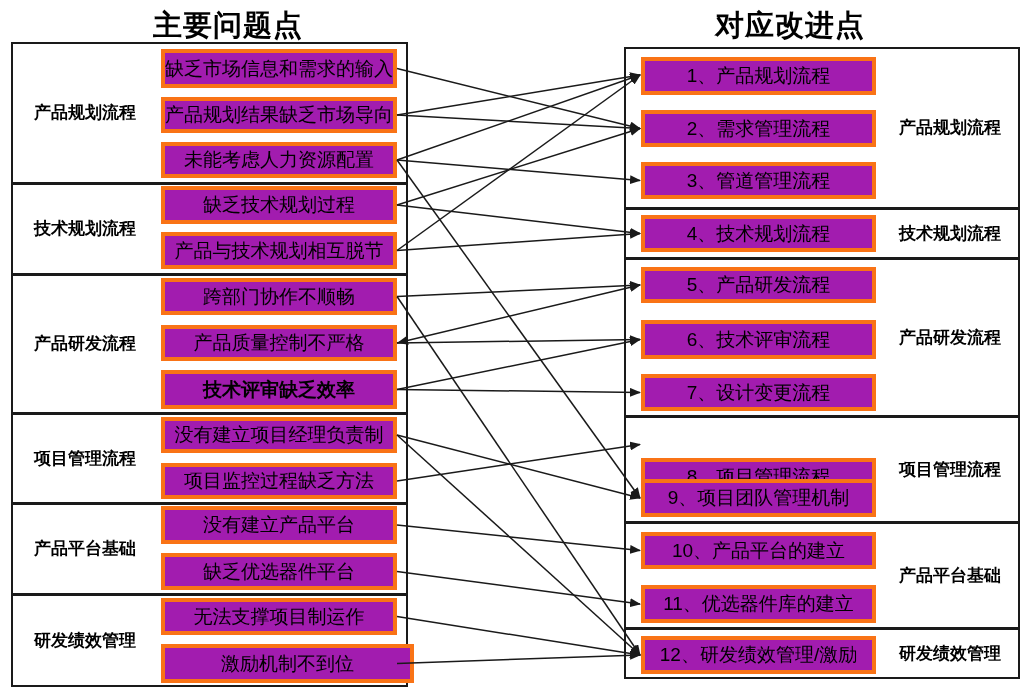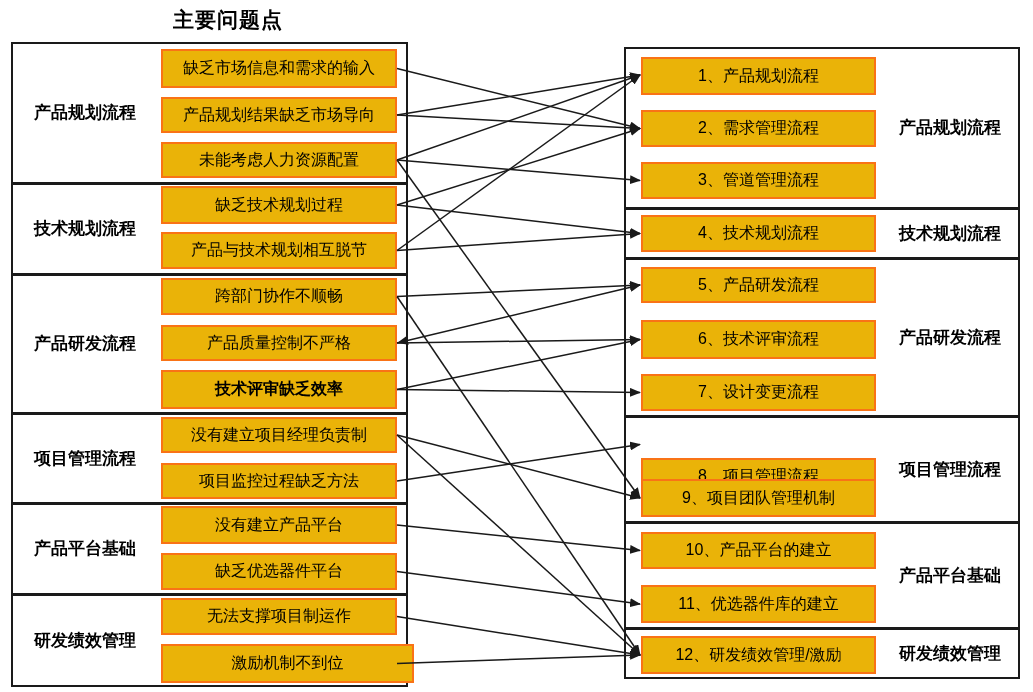--- a/index.html
+++ b/index.html
@@ -6,36 +6,36 @@
   .canvas{
     position:relative;
     width:1033px;height:692px;
     background:#ffffff;
     font-family:"Liberation Sans","DejaVu Sans",sans-serif;
     color:#000;
     overflow:hidden;
   }
   .col-title{
     position:absolute;top:6px;width:220px;
-    font-size:21px;font-weight:bold;text-align:center;
+    font-size:29px;font-weight:bold;text-align:center;
     letter-spacing:1px;
   }
   .outer-box{
     position:absolute;
     border:2.5px solid #1a1a1a;
     background:transparent;
     box-sizing:border-box;
   }
   .item-box{
     position:absolute;
-    border:2px solid #f97316;
+    border:4px solid #f97316;
     box-sizing:border-box;
     display:flex;align-items:center;justify-content:center;
-    font-size:16px;
-    background:#eab308;
+    font-size:19px;
+    background:#a21caf;
     white-space:nowrap;
   }
   .cat-label{
     position:absolute;
     display:flex;align-items:center;justify-content:center;
     font-size:17px;font-weight:bold;
     white-space:nowrap;
   }
   .divider{
     position:absolute;height:3px;background:#1a1a1a;
@@ -43,20 +43,21 @@
   svg.wires{
     position:absolute;left:0;top:0;
     pointer-events:none;
   }
 </style>
 </head>
 <body>
 
 <div class="canvas">
   <div class="col-title" style="left:118px;">主要问题点</div>
+  <div class="col-title" style="left:680px;">对应改进点</div>
   <div id="diagram-root">
       <div class="outer-box" style="left: 11px; top: 42px; width: 397px; height: 645px;"></div>
       <div class="divider" style="left: 11px; width: 397px; top: 181.5px; background: rgb(26, 26, 26);"></div>
       <div class="divider" style="left: 11px; width: 397px; top: 272.5px; background: rgb(26, 26, 26);"></div>
       <div class="divider" style="left: 11px; width: 397px; top: 411.5px; background: rgb(26, 26, 26);"></div>
       <div class="divider" style="left: 11px; width: 397px; top: 501.5px; background: rgb(26, 26, 26);"></div>
       <div class="divider" style="left: 11px; width: 397px; top: 592.5px; background: rgb(26, 26, 26);"></div>
       <div class="cat-label" style="left: 14px; width: 142px; top: 42px; height: 141px;">产品规划流程</div>
       <div class="item-box" style="left: 161px; width: 236px; top: 49px; height: 39px;">缺乏市场信息和需求的输入</div>
       <div class="item-box" style="left: 161px; width: 236px; top: 97px; height: 36px;">产品规划结果缺乏市场导向</div>

